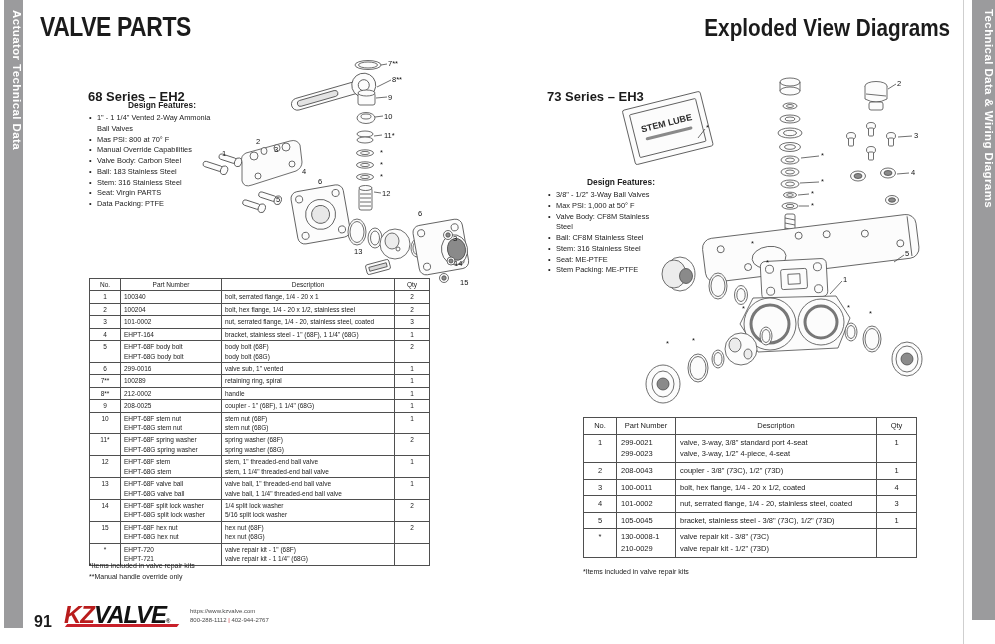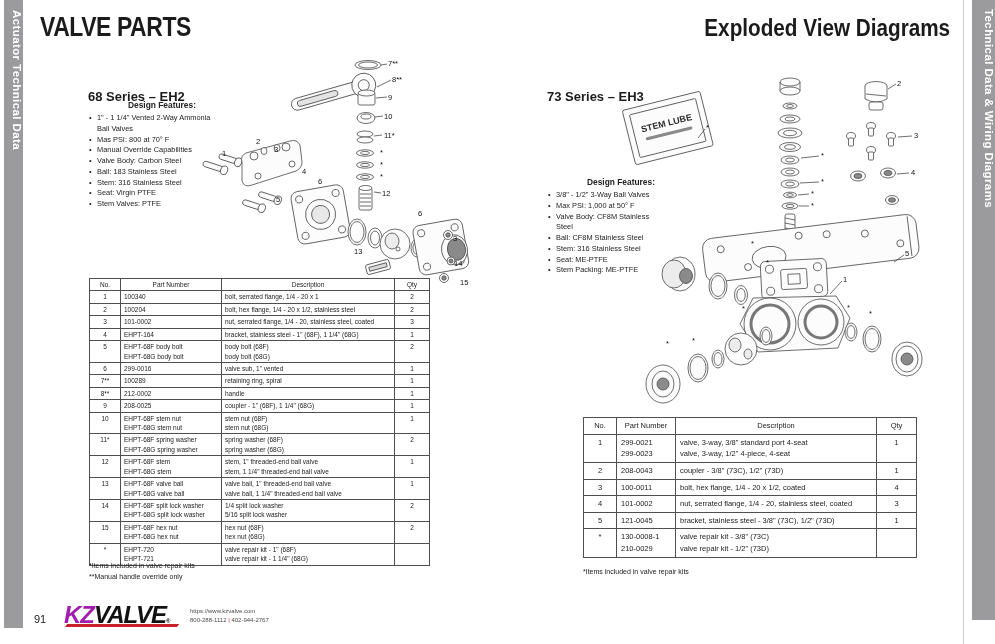--- a/index.html
+++ b/index.html
@@ -32,24 +32,24 @@
       font-weight:normal;overflow:hidden;}
   .parts-table th{text-align:center;}
   .parts-table td.c{text-align:center;}
   .parts-table td div{white-space:nowrap;}
   #tbl68{left:89px;top:278px;width:340px;font-size:6.5px;}
   #tbl68 th,#tbl68 td{padding:1px 3px;line-height:1.45;}
   #tbl73{left:583px;top:417px;width:333px;font-size:7.5px;}
   #tbl73 th,#tbl73 td{padding:2px 4px;line-height:1.55;}
   .notes{position:absolute;font-size:7px;line-height:1.55;color:#222;}
   
-  .pageno{position:absolute;font-size:11px;font-weight:normal;}
+  .pageno{position:absolute;font-size:16px;font-weight:bold;}
   .logo{position:absolute;left:64px;top:601px;width:120px;height:28px;font-style:italic;
         font-weight:bold;font-size:24px;letter-spacing:-1px;white-space:nowrap;}
-  .logo .kz{color:#a21caf;}
+  .logo .kz{color:#b91c1c;}
   .logo .valve{color:#121212;}
   .logo .reg{font-size:6px;font-style:normal;letter-spacing:0;vertical-align:baseline;color:#121212;}
   .logo .swoosh{position:absolute;left:2px;top:23px;width:112px;height:3.2px;background:#c8202a;
         transform:skewX(-38deg);}
   .contact{position:absolute;left:190px;top:607px;font-size:6px;line-height:1.5;color:#4a4a4a;}
   .contact .red{color:#c8202a;}
 </style>
 </head>
 <body>
 
@@ -66,22 +66,22 @@
 
   <div class="features" id="feat68" style="left:88px;top:99px;width:132px;">
     <div class="feat-title">Design Features:</div>
     <div class="feat-list">
         <div class="feat-item">1" - 1 1/4" Vented 2-Way Ammonia Ball Valves</div>
         <div class="feat-item">Mas PSI: 800 at 70° F</div>
         <div class="feat-item">Manual Override Capabilities</div>
         <div class="feat-item">Valve Body: Carbon Steel</div>
         <div class="feat-item">Ball: 183 Stainless Steel</div>
         <div class="feat-item">Stem: 316 Stainless Steel</div>
-        <div class="feat-item">Seat: Virgin PTFE</div>
-        <div class="feat-item">Stem Valves: PTFE</div>
+        <div class="feat-item">Seat: Virgin PARTS</div>
+        <div class="feat-item">Data Packing: PTFE</div>
       </div>
   </div>
 
   <div class="diagram" id="dia68" style="left:198px;top:52px;width:285px;height:245px;">
     <svg viewBox="0 0 285 245" width="285" height="245">
       <g stroke="#4a4a4a" fill="#fcfcfc" stroke-width="0.8">
 
         <ellipse cx="170" cy="13" rx="13" ry="4.5"></ellipse>
           <ellipse cx="170" cy="13" rx="9.5" ry="3"></ellipse>
 
@@ -632,21 +632,21 @@
             <div>101-0002</div>
           </td>
           <td>
             <div>nut, serrated flange, 1/4 - 20, stainless steel, coated</div>
           </td>
           <td class="c">3</td>
         </tr>
         <tr>
           <td class="c">5</td>
           <td>
-            <div>121-0045</div>
+            <div>105-0045</div>
           </td>
           <td>
             <div>bracket, stainless steel - 3/8" (73C), 1/2" (73D)</div>
           </td>
           <td class="c">1</td>
         </tr>
         <tr>
           <td class="c">*</td>
           <td>
             <div>130-0008-1</div>

